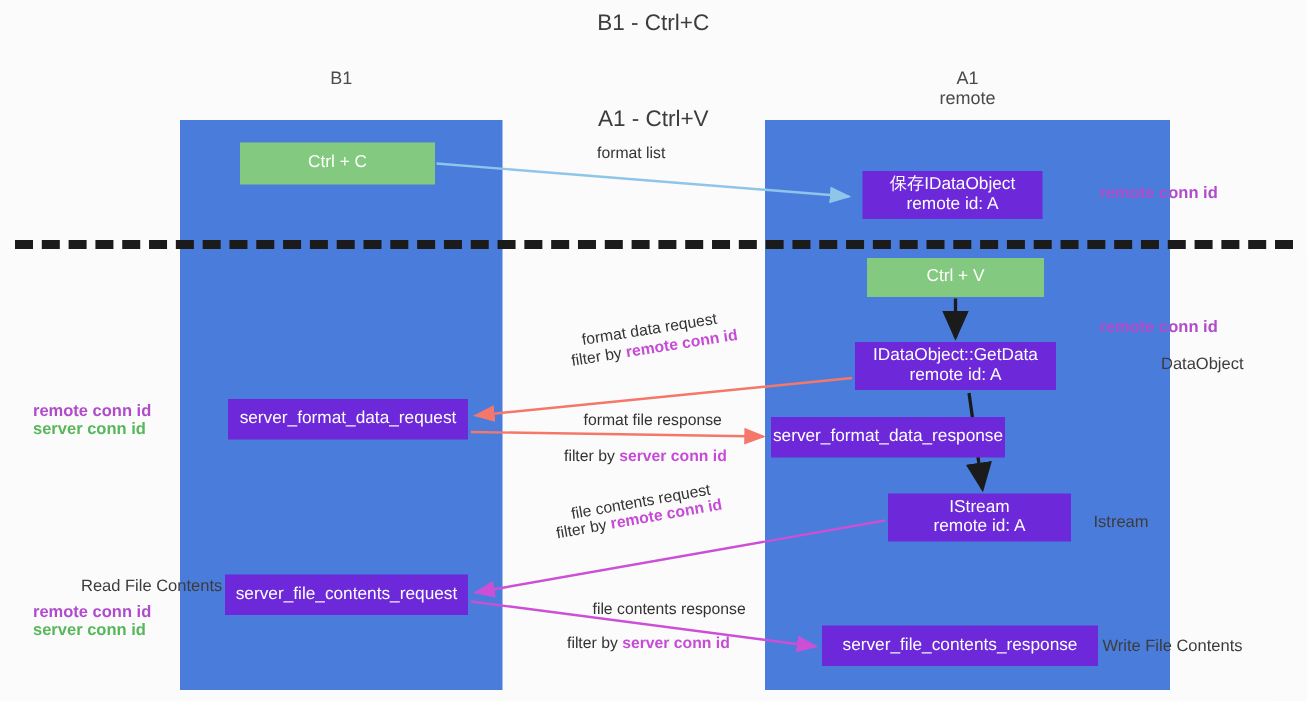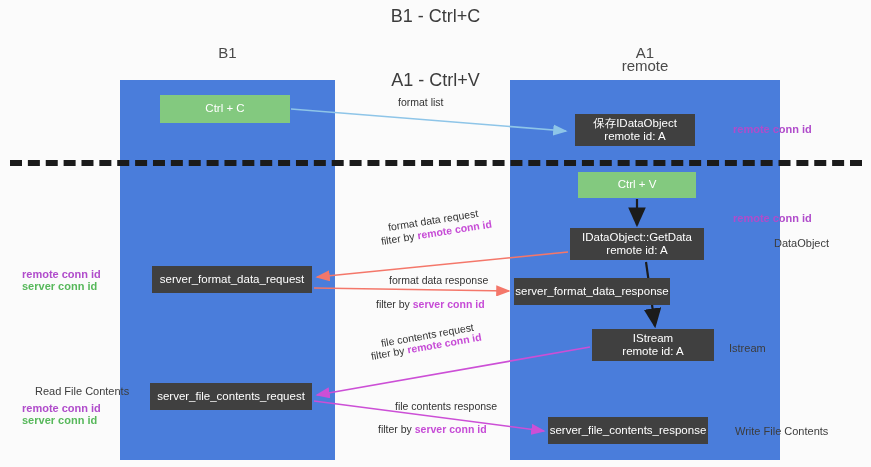--- a/index.html
+++ b/index.html
@@ -11,78 +11,78 @@
   }
   #stage{position:relative;width:871px;height:467px;background:#fbfbfb;}
 
   
   .lane{position:absolute;background:#4a7ddb;}
   #lane-b1{left:120px;top:80px;width:215px;height:380px;}
   #lane-a1{left:510px;top:80px;width:270px;height:380px;}
 
   .lane-head{
     position:absolute;text-align:center;color:#4a4a4a;
-    font-size:15px;line-height:13px;
+    font-size:12px;line-height:13px;
   }
   #head-b1{left:150px;top:46px;width:155px;}
   #head-a1{left:560px;top:46px;width:170px;text-align:center;}
   .lane-head .l2{display:block;}
 
   
   #title{
     position:absolute;left:0;top:6px;width:871px;text-align:center;
-    color:#3c3c3c;font-size:18px;line-height:20px;
+    color:#3c3c3c;font-size:15px;line-height:20px;
   }
   #title .l2{display:block;margin-top:44px;}
 
   
   #divider{
     position:absolute;left:10px;top:160px;width:852px;height:0;
     border-top:6px dashed #1b1b1b;
   }
 
   
   .node{
     position:absolute;box-sizing:border-box;
     display:flex;align-items:center;justify-content:center;
     text-align:center;color:#ffffff;font-size:11.5px;line-height:13.5px;
     z-index:4;
   }
   .node .sub{display:block;}
   .green{background:#83c97f;}
-  .orange{background:#404040;}
+  .orange{background:#6d28d9;}
 
   #n-ctrlc{left:160px;top:95px;width:130px;height:28px;}
   #n-saveido{left:575px;top:114px;width:120px;height:32px;}
   #n-ctrlv{left:578px;top:172px;width:118px;height:26px;}
   #n-getdata{left:570px;top:228px;width:134px;height:32px;}
   #n-sfdreq{left:152px;top:266px;width:160px;height:27px;}
   #n-sfdresp{left:514px;top:278px;width:156px;height:27px;}
   #n-istream{left:592px;top:329px;width:122px;height:32px;}
   #n-sfcreq{left:150px;top:383px;width:162px;height:27px;}
-  #n-sfcresp{left:548px;top:417px;width:160px;height:27px;}
+  #n-sfcresp{left:548px;top:417px;width:184px;height:27px;}
 
   
   .side-note{
     position:absolute;font-size:11px;color:#3c3c3c;white-space:nowrap;z-index:5;
   }
   .side-note.mag{color:#b04ccb;font-weight:bold;}
   #sn-remote1{left:733px;top:123px;}
   #sn-remote2{left:733px;top:212px;}
   #sn-dataobject{left:729px;top:237px;margin-left:45px;}
   #sn-istream{left:729px;top:342px;}
   #sn-writefile{left:735px;top:425px;}
 
   
   .left-note{position:absolute;font-size:11px;white-space:nowrap;z-index:5;}
   .left-note .mag{color:#b04ccb;font-weight:bold;display:block;}
   .left-note .grn{color:#57b85b;font-weight:bold;display:block;}
   .left-note .plain{color:#3c3c3c;display:block;}
   #ln-conn{left:22px;top:268px;}
-  #ln-read{left:11px;top:385px;padding-left:24px;}
+  #ln-read{left:30px;top:385px;padding-left:24px;}
   #ln-readids{left:22px;top:402px;}
 
   
   .edge-label{position:absolute;font-size:10.5px;color:#333;white-space:nowrap;z-index:6;}
   .edge-label .mag{color:#c64bd6;font-weight:bold;}
   .rot-up{transform:rotate(-9deg);transform-origin:left center;}
   .rot-up2{transform:rotate(-10deg);transform-origin:left center;}
 
   #el-formatlist{left:398px;top:96px;}
   #el-fdr1{left:388px;top:221px;}
@@ -198,21 +198,21 @@
   </div>
 
   <div id="el-fdr1" class="edge-label rot-up">
     <span>format data request</span>
   </div>
   <div id="el-fdr2" class="edge-label rot-up">
     <span>filter by </span><span class="mag">remote conn id</span>
   </div>
 
   <div id="el-fdresp1" class="edge-label">
-    <span>format data response</span>
+    <span>format file response</span>
   </div>
   <div id="el-fdresp2" class="edge-label">
     <span>filter by </span><span class="mag">server conn id</span>
   </div>
 
   <div id="el-fcr1" class="edge-label rot-up2">
     <span>file contents request</span>
   </div>
   <div id="el-fcr2" class="edge-label rot-up2">
     <span>filter by </span><span class="mag">remote conn id</span>

